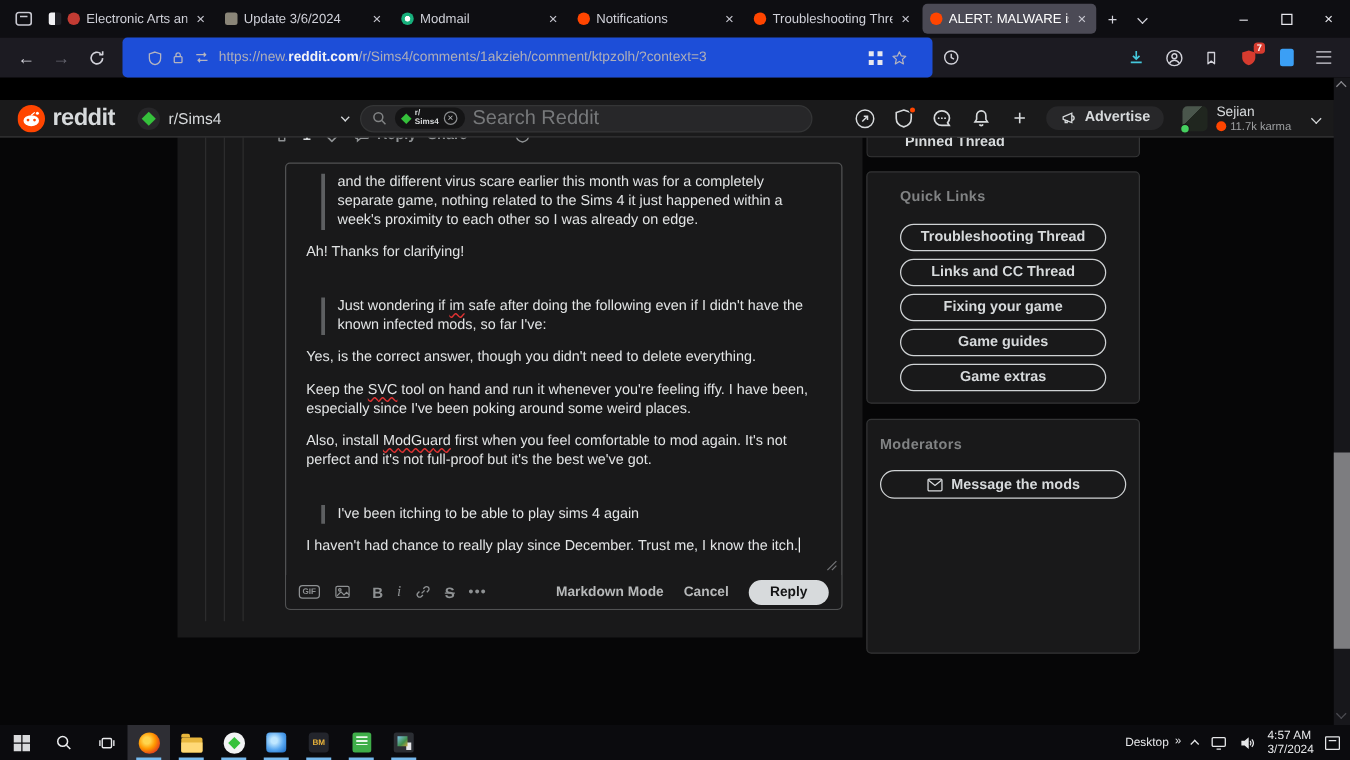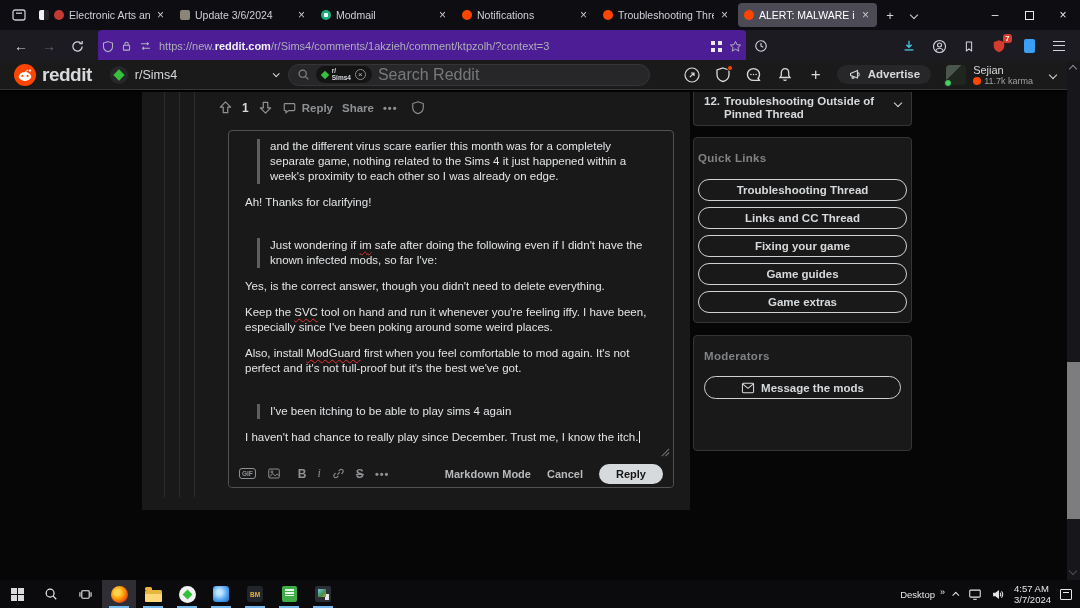--- a/index.html
+++ b/index.html
@@ -22,38 +22,38 @@
   .tabbar-btn{width:24px;height:24px;display:grid;place-items:center;color:#d5d5dd;font-size:13px;flex:none}
   .chev{width:6px;height:6px;border-right:1.5px solid currentColor;border-bottom:1.5px solid currentColor;transform:rotate(45deg);display:inline-block}
   .win-controls{margin-left:auto;display:flex;height:30px}
   .win-btn{width:34px;height:30px;display:grid;place-items:center;color:#e8e8ee;font-size:12px}
   .max-glyph{width:9px;height:9px;border:1px solid #e8e8ee;display:inline-block}
 
   
   .navbar{position:absolute;top:30px;left:0;right:0;height:32px;background:#1c1b22;display:flex;align-items:center;padding:0 8px;gap:2px}
   .nav-btn{width:26px;height:26px;display:grid;place-items:center;color:#d2d2da;font-size:14px}
   .nav-btn.dim{color:#64646e}
-  .urlbar{width:648px;height:32px;background:#4c1d95;border-radius:4px;margin-left:6px;display:flex;align-items:center;padding:0 4px;gap:7px;color:#b4b4c0}
+  .urlbar{width:648px;height:32px;background:#1d4ed8;border-radius:4px;margin-left:6px;display:flex;align-items:center;padding:0 20px;gap:7px;color:#b4b4c0}
   .urltext{font-size:11px;white-space:nowrap;overflow:hidden;flex:1;color:#aeaeb9}
   .urltext .domain{color:#f2f2f6;font-weight:700}
   .urlbar .icn,.navbar .icn{display:grid;place-items:center;flex:none}
   .grid-icn{width:11px;height:11px;flex:none;background:
     linear-gradient(#e8e8ee,#e8e8ee) 0 0/4px 4px no-repeat,
     linear-gradient(#e8e8ee,#e8e8ee) 7px 0/4px 4px no-repeat,
     linear-gradient(#e8e8ee,#e8e8ee) 0 7px/4px 4px no-repeat,
     linear-gradient(#e8e8ee,#e8e8ee) 7px 7px/4px 4px no-repeat}
   .nav-right{margin-left:auto;display:flex;align-items:center;gap:4px}
   .nav-icn{width:26px;height:26px;display:grid;place-items:center;color:#d2d2da;position:relative}
   .badge{position:absolute;top:1px;right:0;background:#d63b2f;color:#fff;font-size:7.5px;font-weight:700;border-radius:3px;padding:0 2.5px;line-height:9px}
   .blue-ext{width:11px;height:14px;border-radius:2px;background:#3b9ff5}
   .burger{width:12px;height:10px;border-top:1.6px solid #d2d2da;border-bottom:1.6px solid #d2d2da;position:relative}
   .burger::after{content:"";position:absolute;left:0;right:0;top:2.6px;height:1.6px;background:#d2d2da}
 
   
-  .rheader{position:absolute;top:60px;left:0;right:0;height:30px;background:#1a1a1b;border-bottom:1px solid #343536;display:flex;align-items:center;padding:0 14px;z-index:2}
+  .rheader{position:absolute;top:80px;left:0;right:0;height:30px;background:#1a1a1b;border-bottom:1px solid #343536;display:flex;align-items:center;padding:0 14px;z-index:2}
   .rlogo{display:flex;align-items:center;gap:6px}
   .wordmark{font-weight:700;font-size:19px;color:#d7dadc;letter-spacing:-0.5px}
   .community{width:168px;margin-left:18px;display:flex;align-items:center;gap:7px;color:#d7dadc;font-size:12.5px;font-weight:500}
   .community .chev{margin-left:auto;width:5px;height:5px;transform:rotate(45deg) translateY(-1px);color:#d7dadc}
   .plumbob{width:8px;height:8px;background:#35c13b;transform:rotate(45deg);display:inline-block}
   .plumb-circ{width:18px;height:18px;border-radius:50%;background:#272729;display:grid;place-items:center;flex:none}
   .searchbar{width:362px;height:22px;background:#272729;border:1px solid #343536;border-radius:12px;margin-left:10px;display:flex;align-items:center;gap:6px;padding:0 8px}
   .chip{background:#141415;border-radius:10px;display:flex;align-items:center;gap:4px;padding:2px 6px;flex:none}
   .chip .lines{display:flex;flex-direction:column;line-height:6.5px}
   .chip .lines span{font-size:6.5px;color:#d7dadc;font-weight:700}
@@ -99,25 +99,25 @@
   .ctool-right{margin-left:auto;display:flex;align-items:center;gap:16px}
   .ctool-lbl{font-size:11px;font-weight:700;color:#b7b9ba}
   .reply-pill{background:#d7dadc;color:#141415;font-size:11px;font-weight:700;border-radius:999px;padding:4px 17px}
 
   
   .sidebar{position:absolute;left:693px;top:0;width:219px}
   .scard{background:#19191a;border:1px solid #343536;border-radius:4px}
   .rulecard{height:34px;border-top:none;border-radius:0 0 4px 4px;display:flex;gap:4px;padding:3px 10px 0;color:#d7dadc;font-weight:700;font-size:11.5px;line-height:13px}
   .rulecard .rtitle{width:152px}
   .rulecard .chev{margin-left:auto;margin-top:5px;color:#d7dadc;flex:none}
-  .qcard{margin-top:11px;height:186px;padding:14px 4px 0}
+  .qcard{margin-top:11px;height:186px;padding:14px 26px 0}
   .sec-title{font-size:11.5px;font-weight:700;color:#818384;letter-spacing:0.3px}
   .qbtns{margin-top:15px;display:flex;flex-direction:column;gap:6px}
   .qbtn{height:22px;border:1px solid #cfd2d4;border-radius:999px;display:grid;place-items:center;color:#d7dadc;font-size:11.5px;font-weight:700}
-  .mcard{margin-top:12px;height:116px;padding:14px 10px 0}
+  .mcard{margin-top:12px;height:188px;padding:14px 10px 0}
   .mbtn{margin-top:14px;height:23px;border:1px solid #cfd2d4;border-radius:999px;display:flex;align-items:center;justify-content:center;gap:6px;color:#d7dadc;font-size:11.5px;font-weight:700}
 
   
   .pscroll{position:absolute;right:0;top:62px;width:13px;height:518px;background:#17171b;z-index:3}
   .pscroll .up{position:absolute;top:4px;left:3px;color:#8b8b90;transform:rotate(-135deg) }
   .pscroll .dn{position:absolute;bottom:6px;left:3px;color:#4c4c52;transform:rotate(45deg)}
   .pthumb{position:absolute;left:0;top:300px;width:13px;height:157px;background:#7d7d80}
 
   
   .taskbar{position:absolute;bottom:0;left:0;right:0;height:28px;background:#0b0b0e;display:flex;align-items:center;z-index:5}

